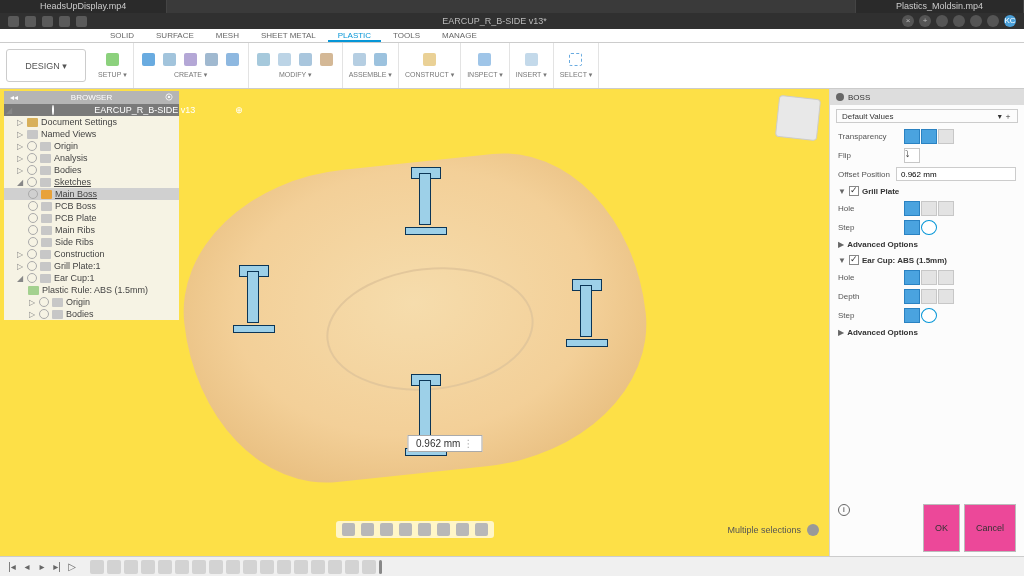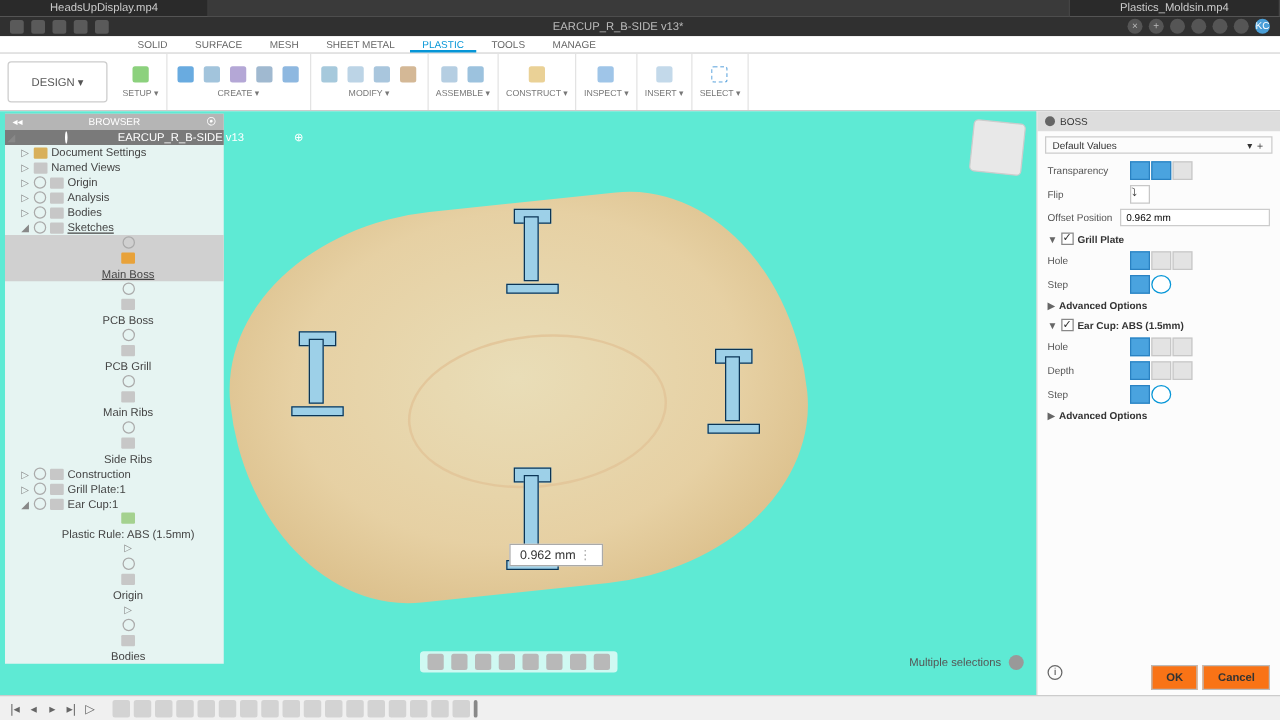--- a/index.html
+++ b/index.html
@@ -33,23 +33,23 @@
 
 .browser { position: absolute; left: 4px; top: 2px; width: 175px; background: rgba(245,245,245,0.9); font-size: 9px; z-index: 5; }
 .browser-hdr { background: #b5b5b5; color: #fff; padding: 2px 6px; font-size: 8px; display: flex; justify-content: space-between; }
 .browser .node { display: flex; align-items: center; gap: 3px; padding: 1px 2px; color: #444; white-space: nowrap; }
 .browser .node .tw { width: 8px; text-align: center; color: #888; font-size: 8px; }
 .browser .node .eye { width: 10px; height: 10px; border-radius: 50%; border: 1px solid #aaa; }
 .browser .node .fic { width: 11px; height: 9px; background: #c7c7c7; border-radius: 1px; }
 .browser .node.sel { background: #d0d0d0; }
 .browser .node.root { background: #7a7a7a; color: #fff; gap: 40px; }
 .indent1 { padding-left: 12px !important; }
-.indent2 { padding-left: 24px !important; flex-direction: column; }
-
-.canvas { flex: 1; position: relative; background: #5eead4; }
+.indent2 { padding-left: 24px !important; }
+
+.canvas { flex: 1; position: relative; background: #fde047; }
 .canvas img, .model { position: absolute; left: 50%; top: 50%; transform: translate(-50%, -50%); }
 .model { width: 520px; height: 340px; }
 .model .body { position: absolute; inset: 10px 30px 20px 30px; background: radial-gradient(ellipse at 50% 45%, #f5dcb5 0%, #f2ce9f 55%, #e8be88 78%, rgba(232,190,136,0) 100%); border-radius: 180px 140px 180px 140px / 140px 180px 140px 180px; transform: rotate(-6deg); opacity: 0.92; }
 .model .inner { position: absolute; left: 33%; top: 34%; width: 40%; height: 36%; border: 2px solid #e3c79b; border-radius: 50%; transform: rotate(-6deg); }
 .boss { position: absolute; width: 52px; height: 80px; }
 .boss .stem { position: absolute; left: 20px; top: 10px; width: 12px; height: 52px; background: #9dd0e8; border: 1.5px solid #0b3556; }
 .boss .cap { position: absolute; left: 12px; top: 4px; width: 30px; height: 12px; background: #9dd0e8; border: 1.5px solid #0b3556; }
 .boss .base { position: absolute; left: 6px; bottom: 8px; width: 42px; height: 8px; background: #9dd0e8; border: 1.5px solid #0b3556; }
 .dim-label { position: absolute; left: 50%; top: 74%; transform: translateX(-10%); background: #fff; border: 1px solid #aaa; padding: 2px 8px; font-size: 10px; }
 .viewcube { position: absolute; right: 10px; top: 8px; width: 42px; height: 42px; background: #e8e8e8; border: 1px solid #ccc; transform: rotate(6deg); border-radius: 4px; }
@@ -64,21 +64,21 @@
 .panel .row .bt { width: 16px; height: 15px; background: #e3e3e3; border: 1px solid #c7c7c7; }
 .panel .row .bt.blue { background: #4aa3df; border-color: #2a82c2; }
 .panel .row .bt.round { border-radius: 50%; border: 1px solid #0696d7; background: #fff; }
 .panel .sel-chip { background: #4aa3df; color: #fff; padding: 1px 6px; font-size: 8px; border-radius: 1px; }
 .panel .inp { flex: 1; border: 1px solid #ccc; height: 14px; padding: 0 4px; font-size: 8px; }
 .panel .sect { padding: 3px 8px; font-size: 8px; color: #333; display: flex; align-items: center; gap: 3px; }
 .panel .sect .tw { font-size: 8px; color: #666; }
 .panel .sect .cb { width: 10px; height: 10px; border: 1px solid #888; background: #fff; position: relative; }
 .panel .sect .cb.chk::after { content: '✓'; position: absolute; left: 0; top: -2px; font-size: 9px; }
 .panel .footer { margin-top: auto; padding: 4px 8px; display: flex; justify-content: flex-end; gap: 4px; }
-.panel .footer .pbtn { border: 1px solid #bbb; background: #f97316; padding: 4px 11px; font-size: 9px; font-weight: bold; }
+.panel .footer .pbtn { border: 1px solid #bbb; background: #ec4899; padding: 18px 11px; font-size: 9px; }
 .panel .info { float: left; width: 12px; height: 12px; border: 1px solid #666; border-radius: 50%; text-align: center; line-height: 10px; font-size: 8px; margin-right: auto; }
 
 .nav-toolbar { position: absolute; bottom: 18px; left: 50%; transform: translateX(-50%); display: flex; gap: 6px; background: rgba(255,255,255,0.7); padding: 2px 6px; border-radius: 3px; }
 .nav-toolbar span { width: 13px; height: 13px; display: inline-block; background: #b8b8b8; border-radius: 2px; }
 
 .status { position: absolute; bottom: 20px; right: 10px; font-size: 9px; color: #555; display: flex; align-items: center; gap: 6px; }
 .status .gear { width: 12px; height: 12px; border-radius: 50%; background: #999; }
 
 .timeline { height: 20px; background: #f0f0f0; border-top: 1px solid #ccc; display: flex; align-items: center; gap: 3px; padding: 0 6px; }
 .timeline .tbtn { width: 12px; height: 12px; color: #666; font-size: 10px; text-align: center; }
@@ -269,21 +269,21 @@
         <span style="text-decoration:underline">Main Boss</span>
       </div>
     <div class="node indent2">
         <span class="eye"></span>
         <span class="fic"></span>
         <span>PCB Boss</span>
       </div>
     <div class="node indent2">
         <span class="eye"></span>
         <span class="fic"></span>
-        <span>PCB Grill</span>
+        <span>PCB Plate</span>
       </div>
     <div class="node indent2">
         <span class="eye"></span>
         <span class="fic"></span>
         <span>Main Ribs</span>
       </div>
     <div class="node indent2">
         <span class="eye"></span>
         <span class="fic"></span>
         <span>Side Ribs</span>

